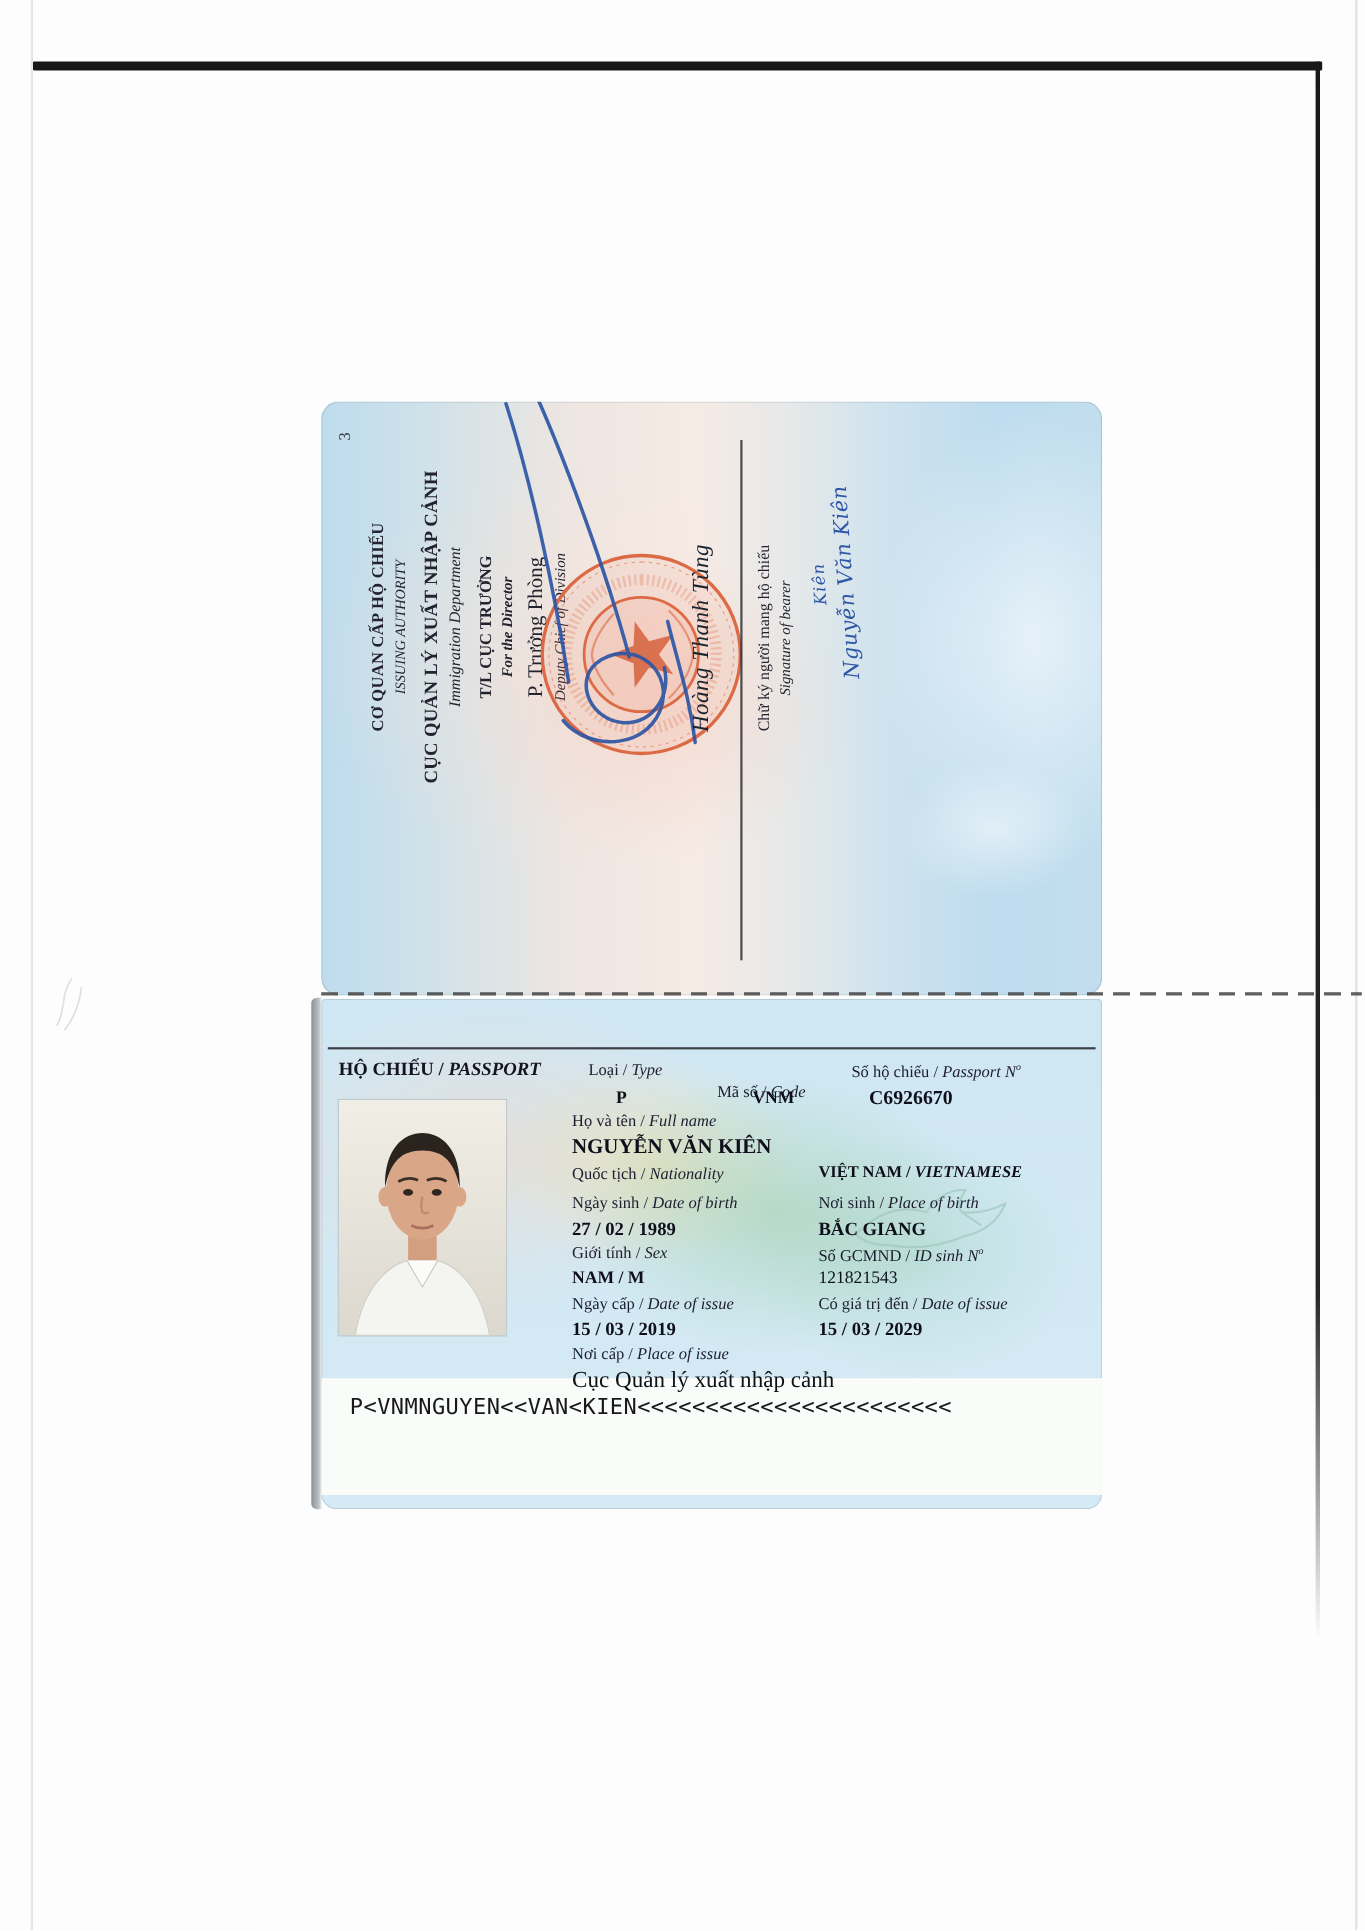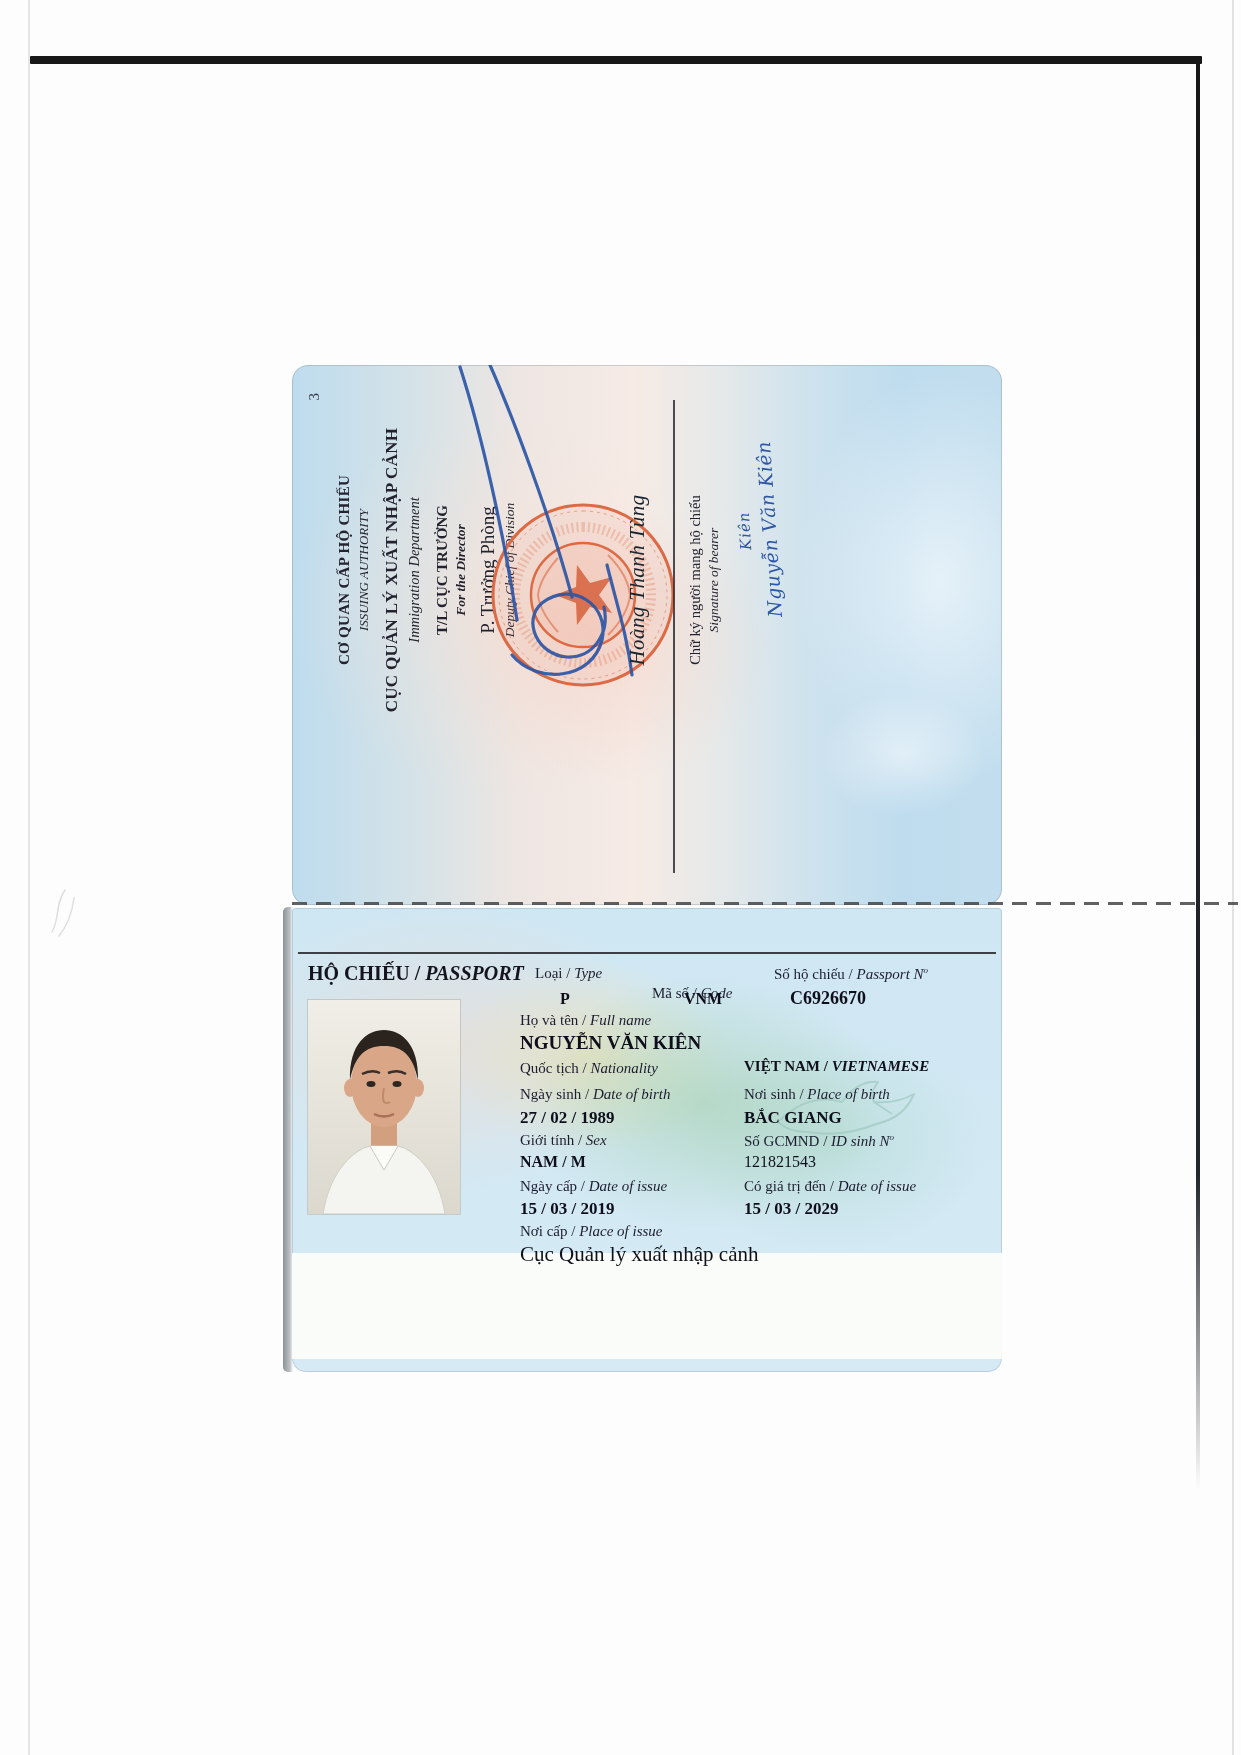--- a/index.html
+++ b/index.html
@@ -64,21 +64,21 @@
       radial-gradient(ellipse 300px 200px at 22% 30%, rgba(245,215,200,.5), transparent 72%),
       linear-gradient(180deg,#cfe7f3,#d5eaf4);
     box-shadow:inset 0 0 0 1px rgba(110,125,140,.25);}
   .data-page >*{position:absolute;}
   .mrz-band{left:0;top:345px;width:710px;height:106px;background:rgba(253,253,250,.93);}
   .dp-header{left:0;top:18px;width:710px;text-align:center;font-size:16px;font-weight:700;color:#14141f;letter-spacing:.2px;}
   .dp-rule{left:6px;top:44px;width:698px;height:2px;background:#2c2c34;opacity:.9;}
   .it{font-style:italic;}
   .lbl{font-size:15px;color:#1d1d30;white-space:nowrap;}
   .val{font-size:17px;font-weight:700;color:#0f0f1c;white-space:nowrap;}
-  .f-passport{left:16px;top:54px;font-size:20px;font-weight:700;color:#14141f;}
+  .f-passport{left:16px;top:54px;font-size:17px;font-weight:700;color:#14141f;}
   .l-type{left:243px;top:57px;} .l-code{left:360px;top:57px;margin-top:20px;} .l-ppno{left:482px;top:57px;}
   .v-type{left:268px;top:82px;font-weight:600;font-size:16px;}
   .v-code{left:392px;top:82px;font-weight:600;font-size:16px;}
   .v-ppno{left:498px;top:80px;font-size:18px;}
   .l-name{left:228px;top:104px;}
   .v-name{left:228px;top:124px;font-size:19px;}
   .l-nat{left:228px;top:152px;} .v-nat{left:452px;top:150px;font-size:15px;font-weight:700;}
   .v-nat .it{font-weight:600;}
   .l-dob{left:228px;top:178px;} .l-pob{left:452px;top:178px;}
   .v-dob{left:228px;top:200px;} .v-pob{left:452px;top:200px;}
@@ -263,15 +263,16 @@
     </div>
     <div class="val v-iss">15 / 03 / 2019</div>
     <div class="val v-exp">15 / 03 / 2029</div>
 
     <div class="lbl l-poi">
       <span>Nơi cấp /</span>
       <span class="it">Place of issue</span>
     </div>
     <div class="v-poi">Cục Quản lý xuất nhập cảnh</div>
 
+    <div class="mrz mrz1">P&lt;VNMNGUYEN&lt;&lt;VAN&lt;KIEN&lt;&lt;&lt;&lt;&lt;&lt;&lt;&lt;&lt;&lt;&lt;&lt;&lt;&lt;&lt;&lt;&lt;&lt;&lt;&lt;&lt;&lt;&lt;</div>
 
   </div>
 </div>
 
 </body></html>

